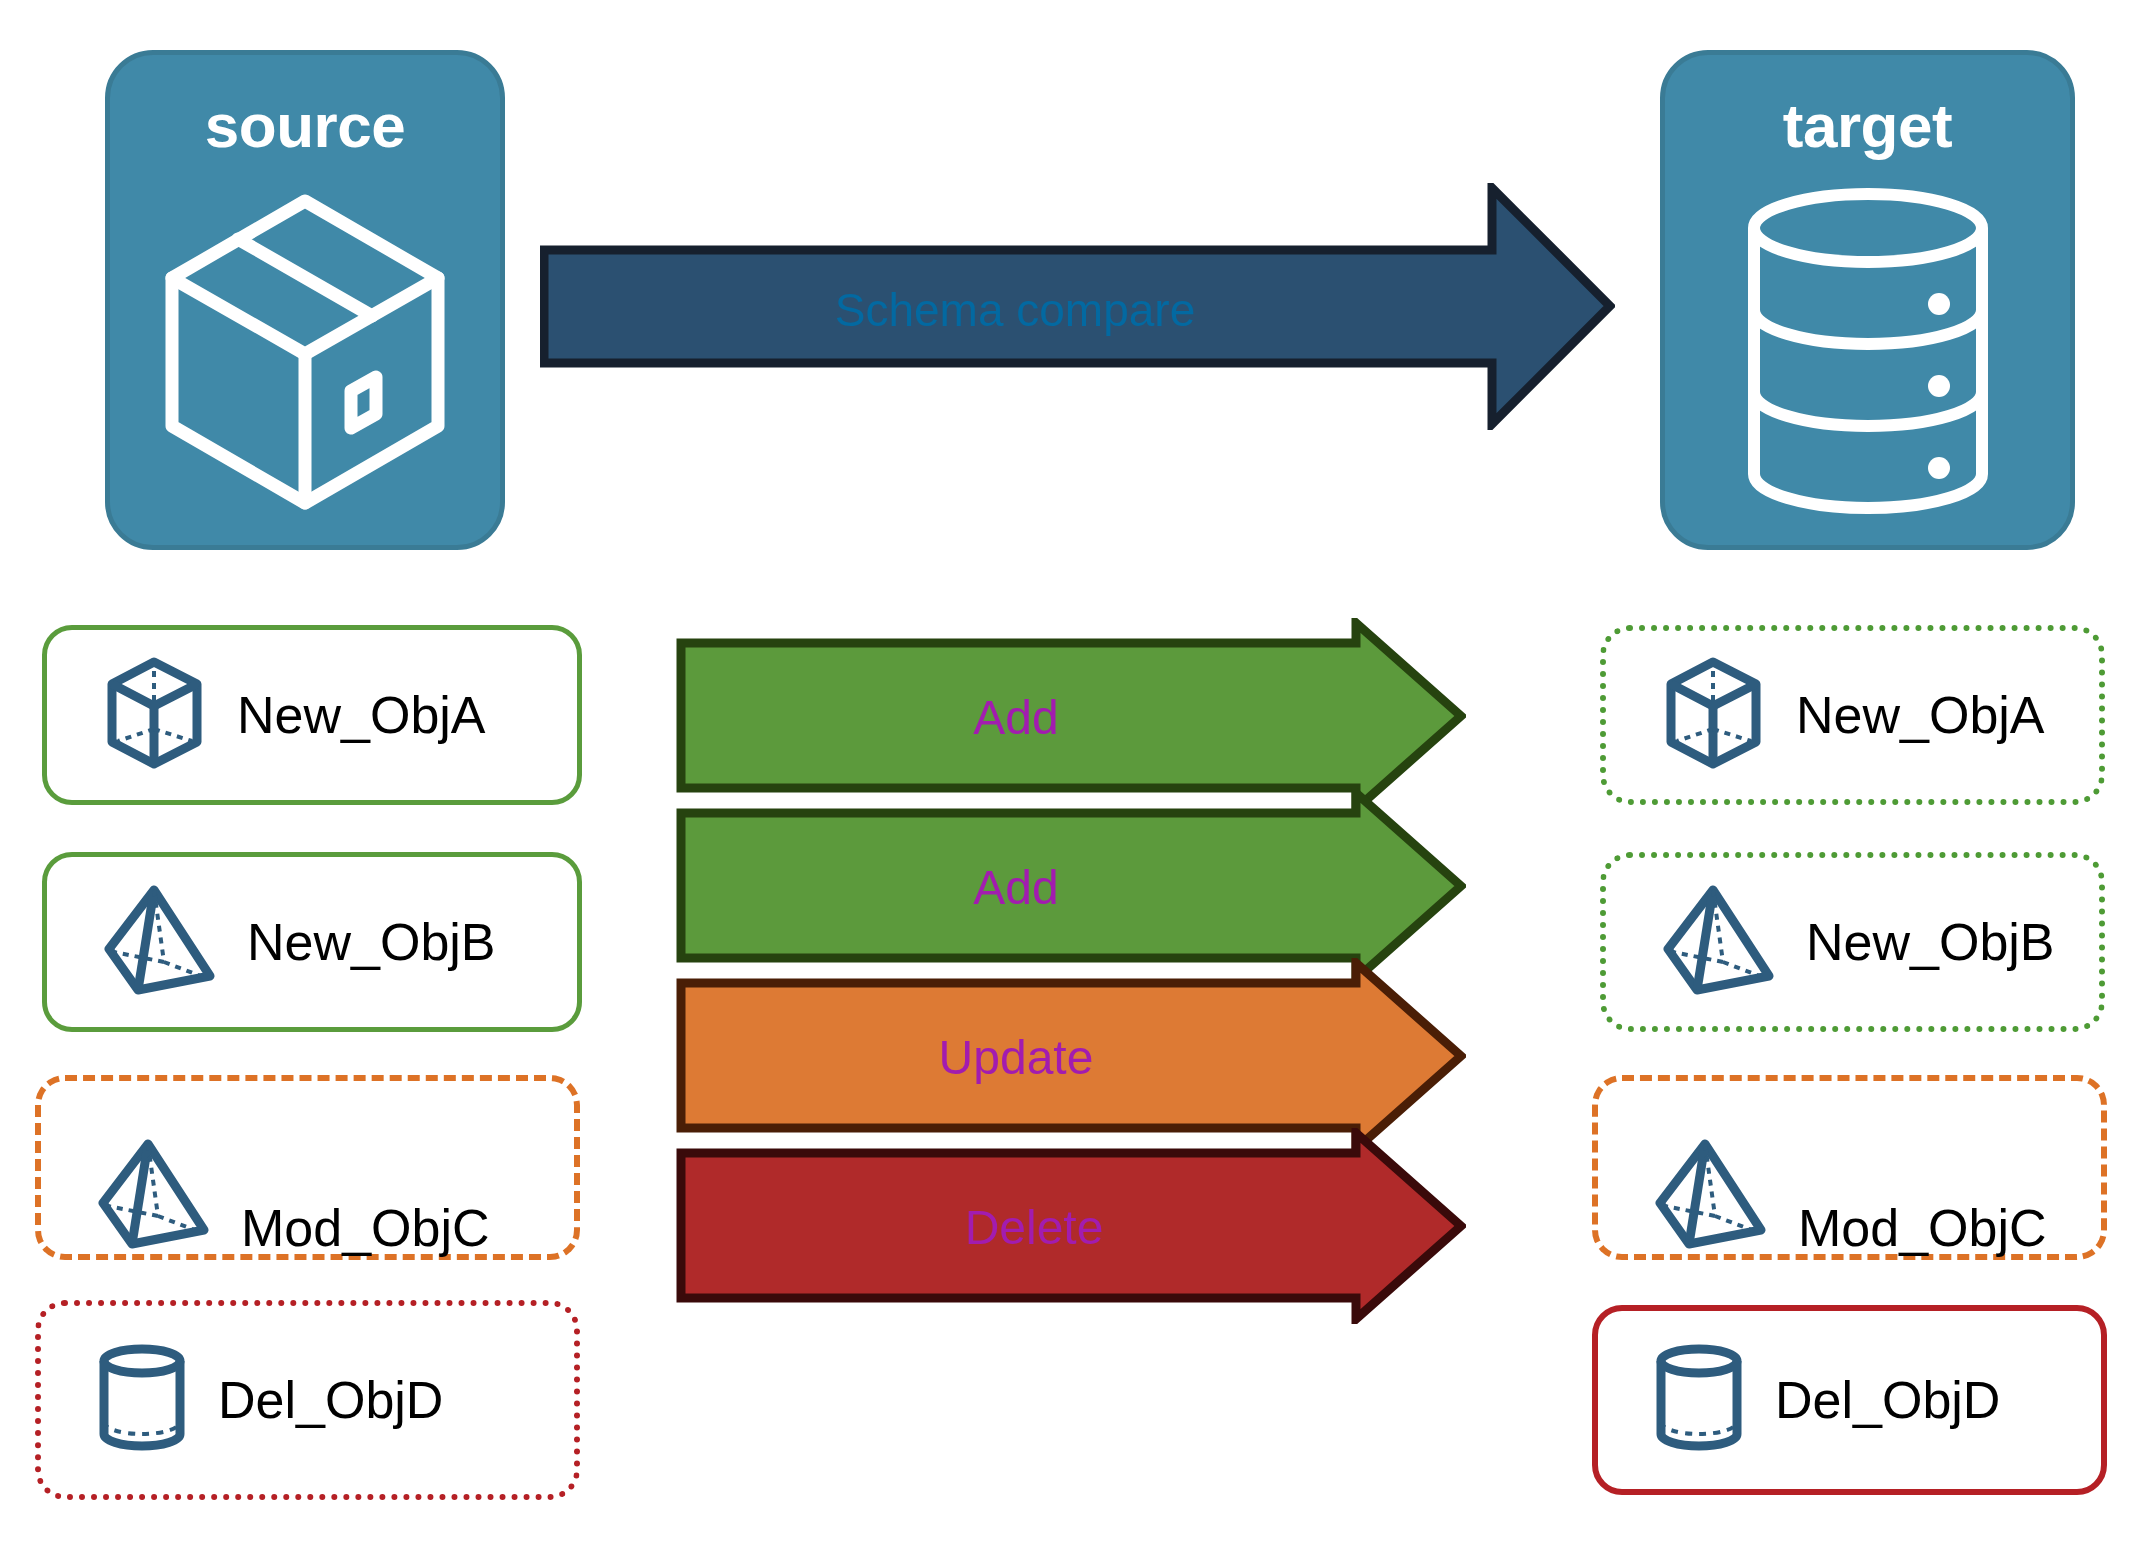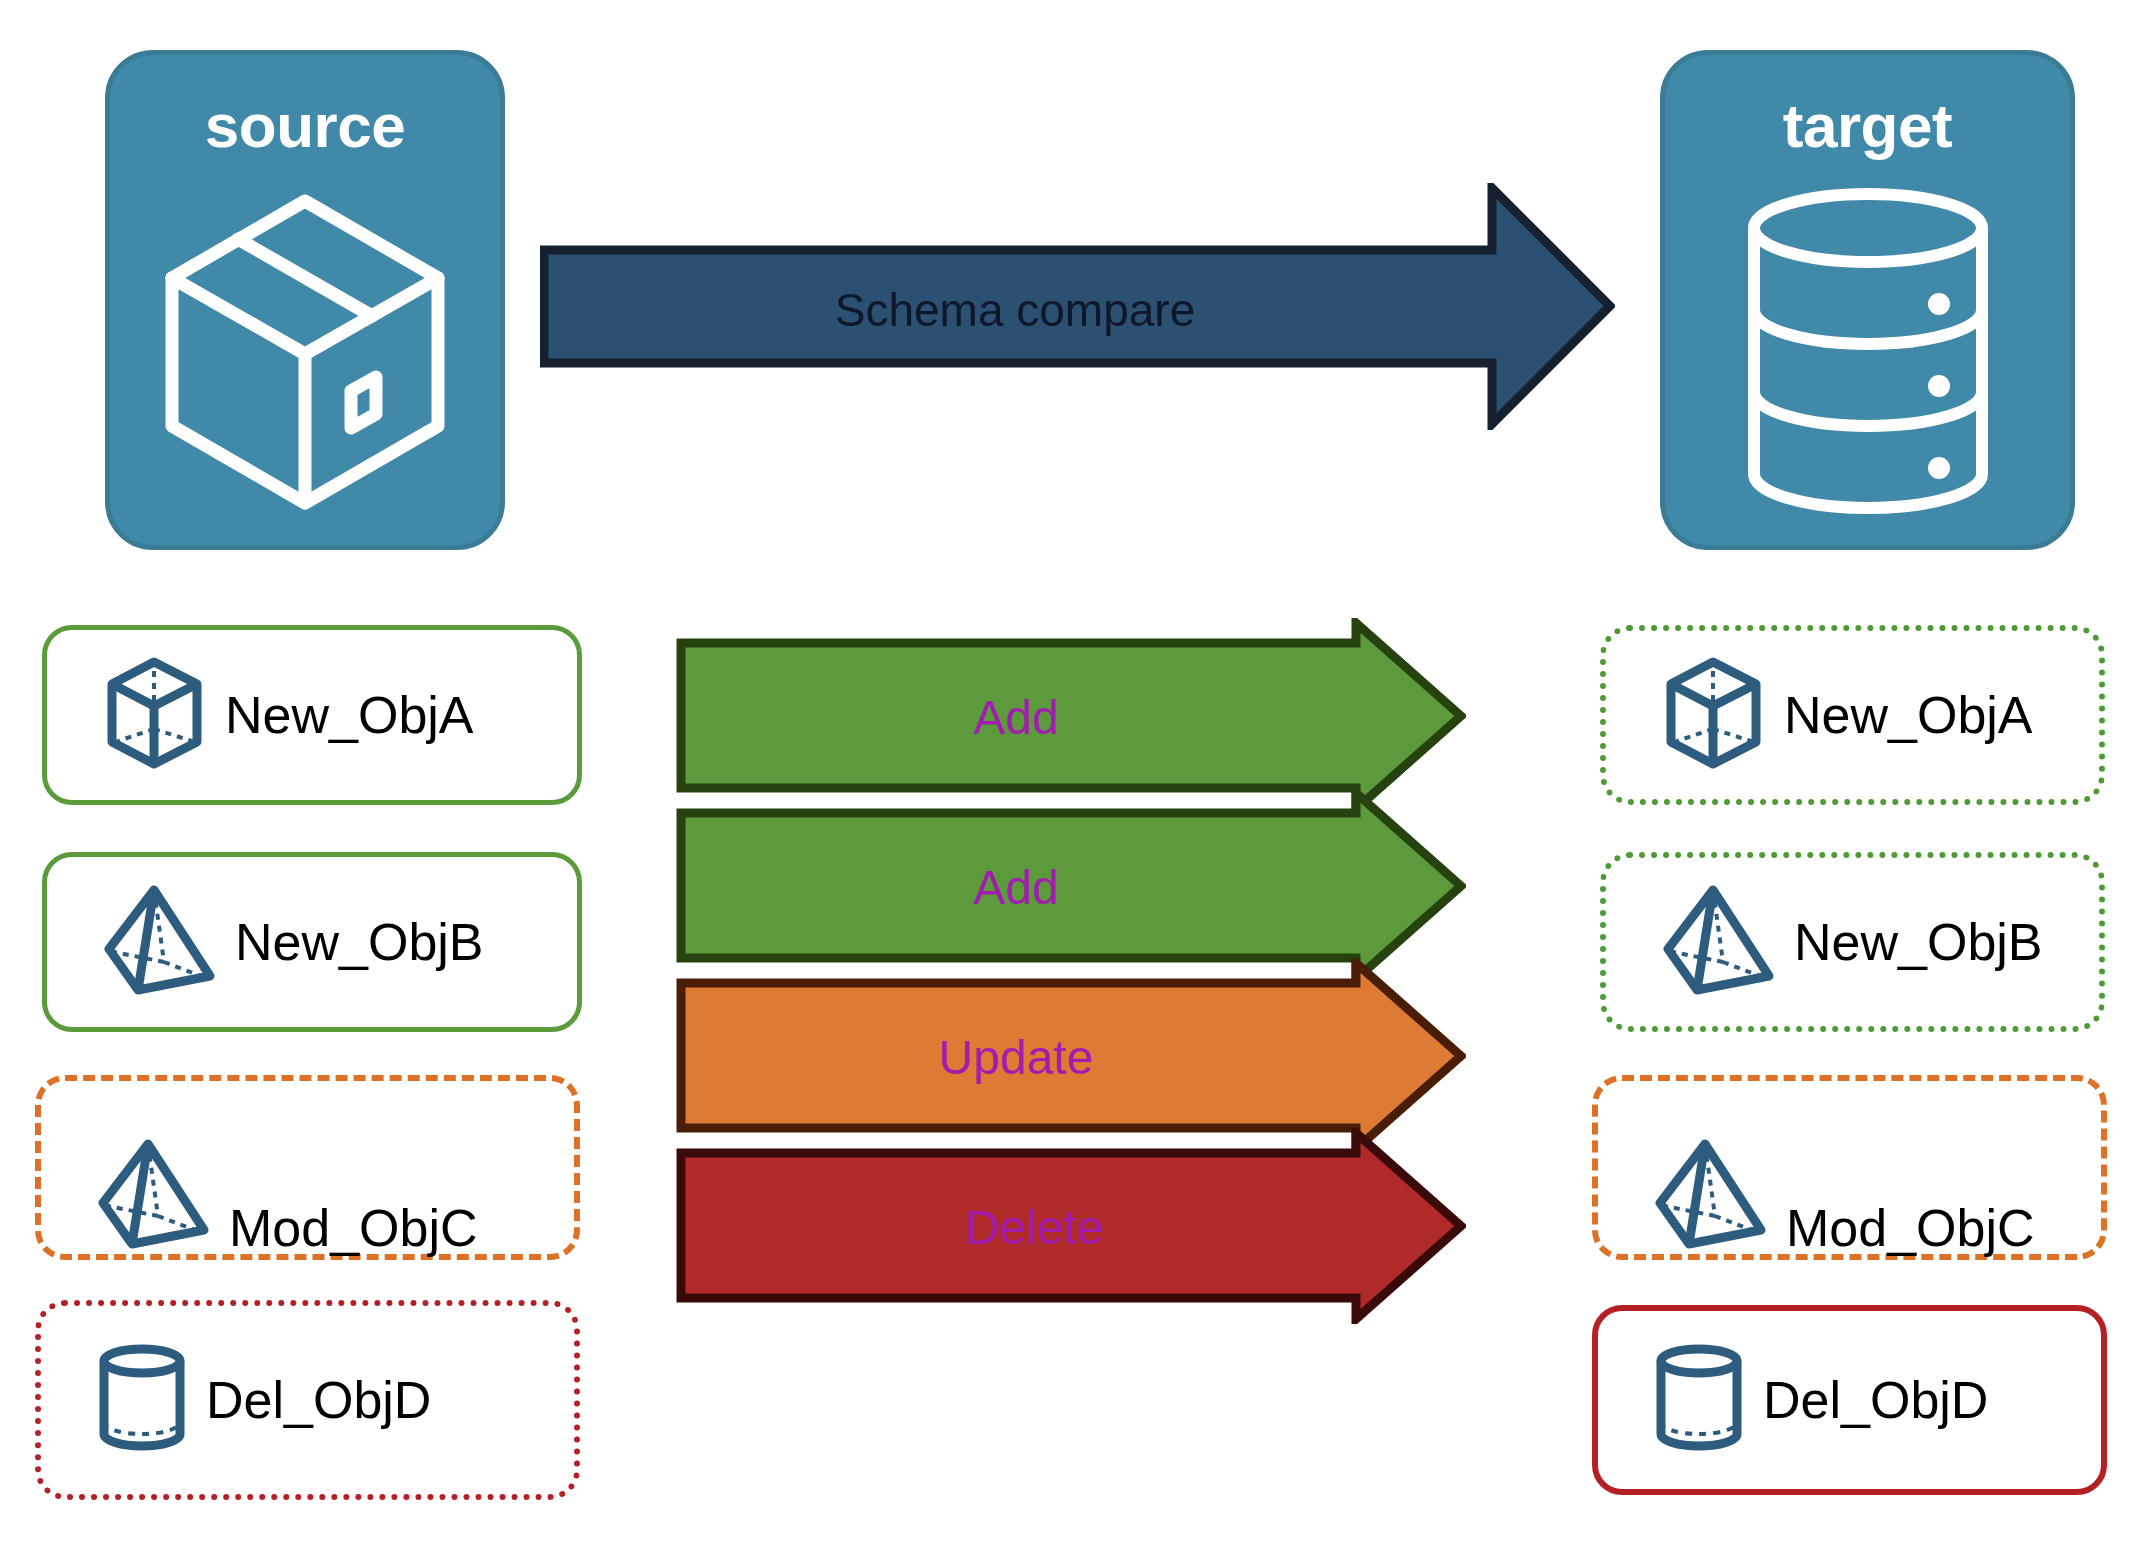--- a/index.html
+++ b/index.html
@@ -48,41 +48,41 @@
   
   #schema-arrow {
     position: absolute;
     left: 540px;
     top: 183px;
     width: 1075px;
     height: 247px;
   }
   .arrow-label {
     position: absolute;
-    color: #0f172a;
+    color: #0369a1;
     font-size: 46px;
     white-space: nowrap;
     pointer-events: none;
   }
   #schema-arrow-label {
     left: 540px;
     top: 283px;
     width: 950px;
     text-align: center;
   }
 
   
   .obj-box {
     position: absolute;
     background: #ffffff;
     border-radius: 30px;
     display: flex;
     align-items: center;
     padding-left: 55px;
-    gap: 18px;
+    gap: 30px;
   }
   .obj-label {
     font-size: 52px;
     color: #000000;
     line-height: 1;
     white-space: nowrap;
   }
   .obj-icon { flex: 0 0 auto; display: block; }
 
   .bd-solid-green  { border: 5px solid #5A9C3C; }

